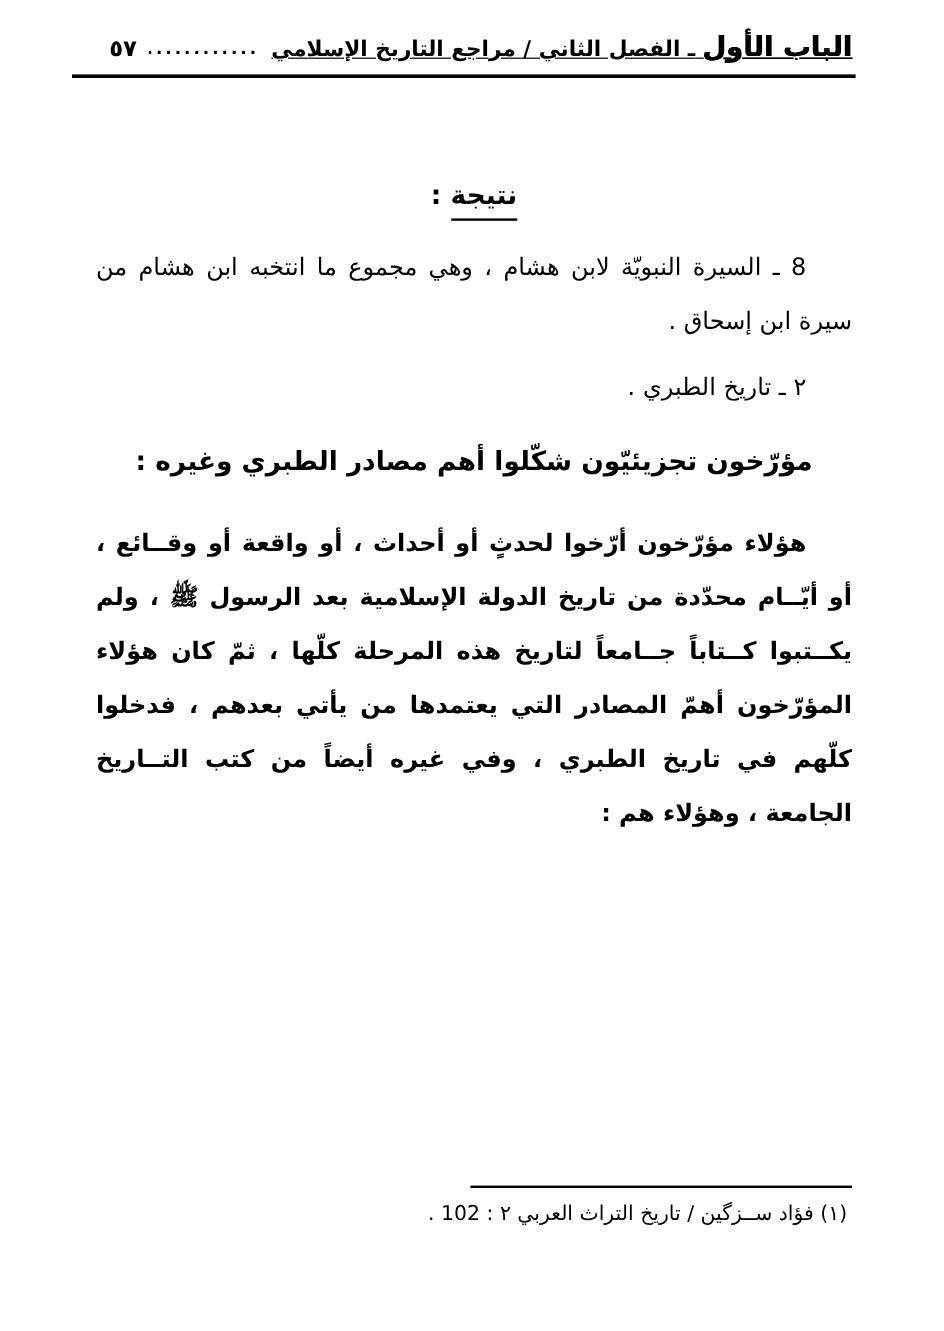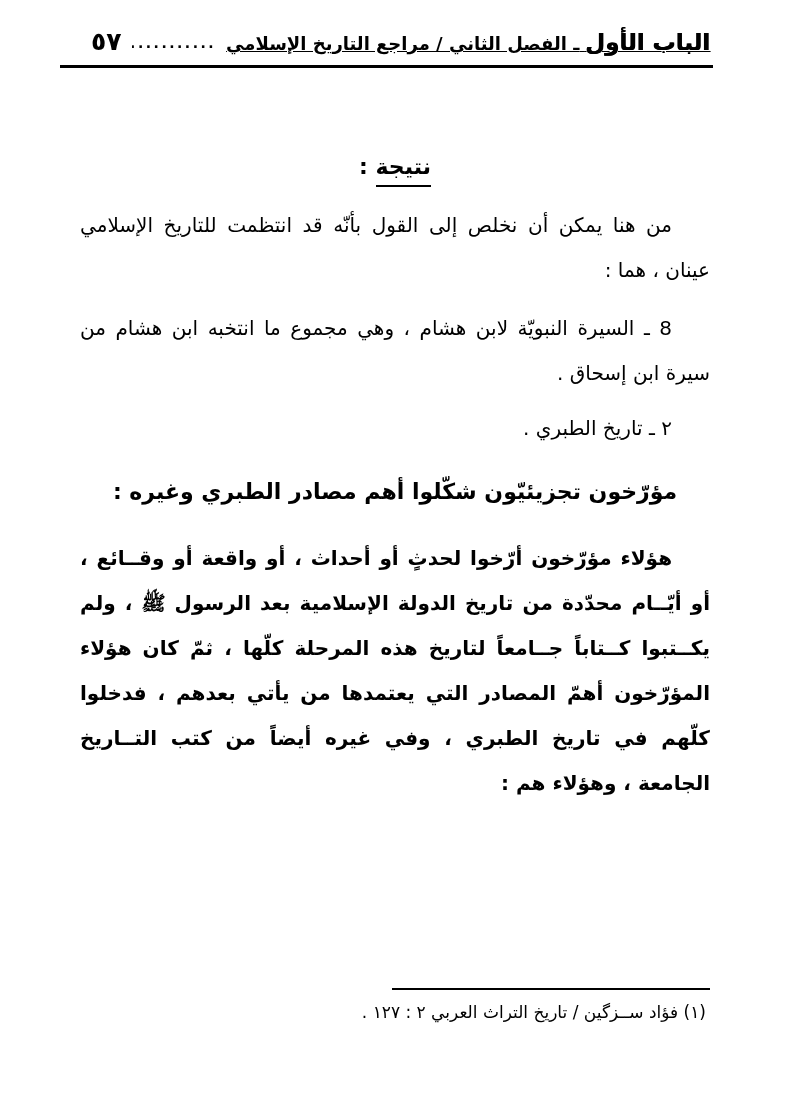--- a/index.html
+++ b/index.html
@@ -36,21 +36,21 @@
   .dot-leader {
     flex: 1;
     overflow: hidden;
     white-space: nowrap;
     font-size: 14px;
     font-weight: bold;
     letter-spacing: 2.5px;
     transform: translateY(-2px);
   }
   .page-number {
-    font-size: 25px;
+    font-size: 19px;
     font-weight: bold;
     padding-left: 6px;
   }
   .header-rule {
     height: 3px;
     background: #000;
     margin: 9px 74px 0 60px;
   }
   
   .content {
@@ -118,32 +118,31 @@
     </div>
     <div class="header-rule"></div>
   </header>
 
   <main class="content">
 
     <h2 class="section-heading">
       <span class="underlined">نتيجة</span><span> :</span>
     </h2>
 
-    <p class="para indent">من هنا يمكن أن نخلص إلى القول بأنّه قد انتظمت للتاريخ الإسلامي عينان ، هما :</p>
 
     <p class="para indent item1">8 ـ السيرة النبويّة لابن هشام ، وهي مجموع ما انتخبه ابن هشام من سيرة ابن إسحاق .</p>
 
     <p class="para indent item2">٢ ـ تاريخ الطبري .</p>
 
     <h2 class="section-heading h2">مؤرّخون تجزيئيّون شكّلوا أهم مصادر الطبري وغيره :</h2>
 
     <p class="para indent tight">هؤلاء مؤرّخون أرّخوا لحدثٍ أو أحداث ، أو واقعة أو وقــائع ، أو أيّــام محدّدة من تاريخ الدولة الإسلامية بعد الرسول ﷺ ، ولم يكــتبوا كــتاباً جــامعاً لتاريخ هذه المرحلة كلّها ، ثمّ كان هؤلاء المؤرّخون أهمّ المصادر التي يعتمدها من يأتي بعدهم ، فدخلوا كلّهم في تاريخ الطبري ، وفي غيره أيضاً من كتب التــاريخ الجامعة ، وهؤلاء هم :</p>
 
 
 
   </main>
 
   <footer class="footnote-area">
     <div class="footnote-rule"></div>
-    <p class="footnote-text">(١) فؤاد ســزگين / تاريخ التراث العربي ٢ : ١٢٧ .</p>
+    <p class="footnote-text">(١) فؤاد ســزگين / تاريخ التراث العربي ٢ : 102 .</p>
   </footer>
 
 </div>
 
 </body></html>

